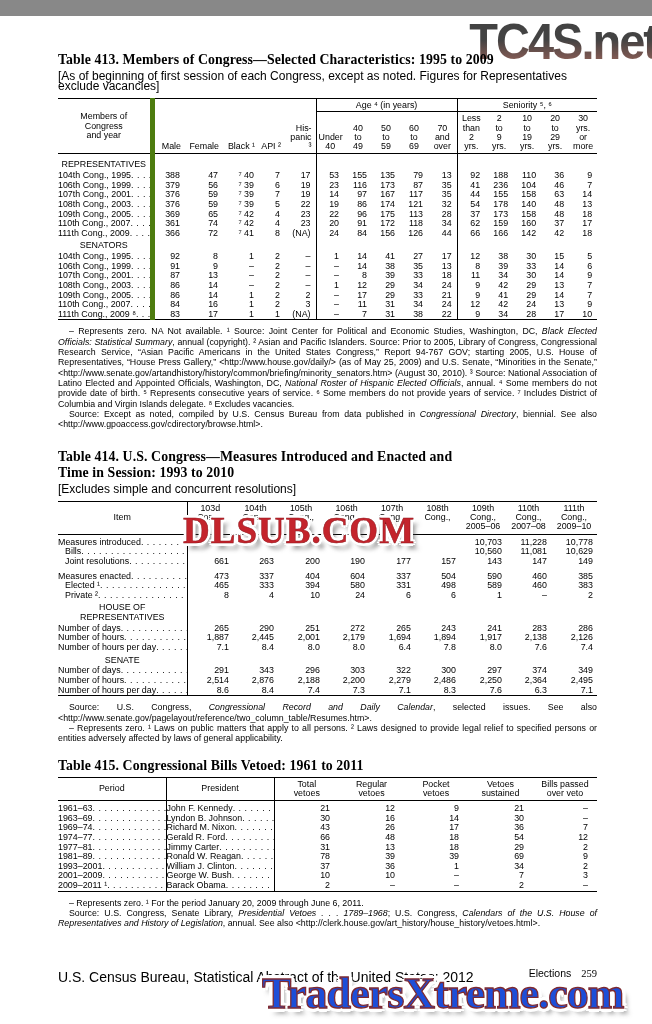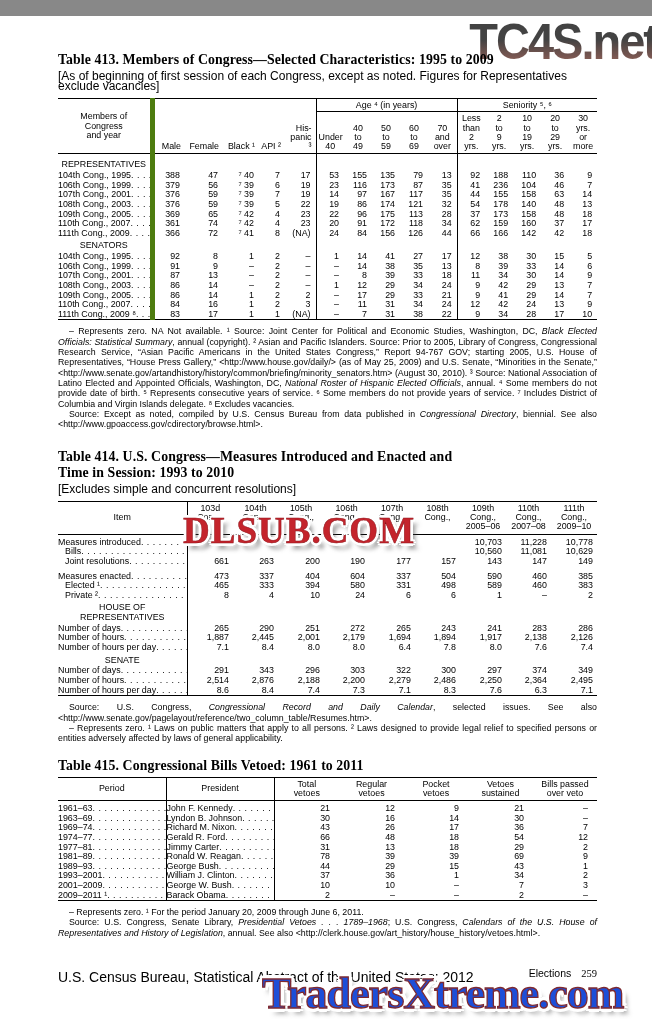--- a/index.html
+++ b/index.html
@@ -997,39 +997,20 @@
               </td>
               <td class="num">78</td>
               <td class="num">39</td>
               <td class="num">39</td>
               <td class="num">69</td>
               <td class="num">9</td>
             </tr>
             <tr>
               <td class="stubcell">
                 <div class="lw">
-                  <span class="lbl">1989–93</span>
-                  <span class="dots"></span>
-                </div>
-              </td>
-              <td class="stubcell">
-                <div class="lw">
-                  <span class="lbl">George Bush</span>
-                  <span class="dots"></span>
-                </div>
-              </td>
-              <td class="num">44</td>
-              <td class="num">29</td>
-              <td class="num">15</td>
-              <td class="num">43</td>
-              <td class="num">1</td>
-            </tr>
-            <tr>
-              <td class="stubcell">
-                <div class="lw">
                   <span class="lbl">1993–2001</span>
                   <span class="dots"></span>
                 </div>
               </td>
               <td class="stubcell">
                 <div class="lw">
                   <span class="lbl">William J. Clinton</span>
                   <span class="dots"></span>
                 </div>
               </td>

